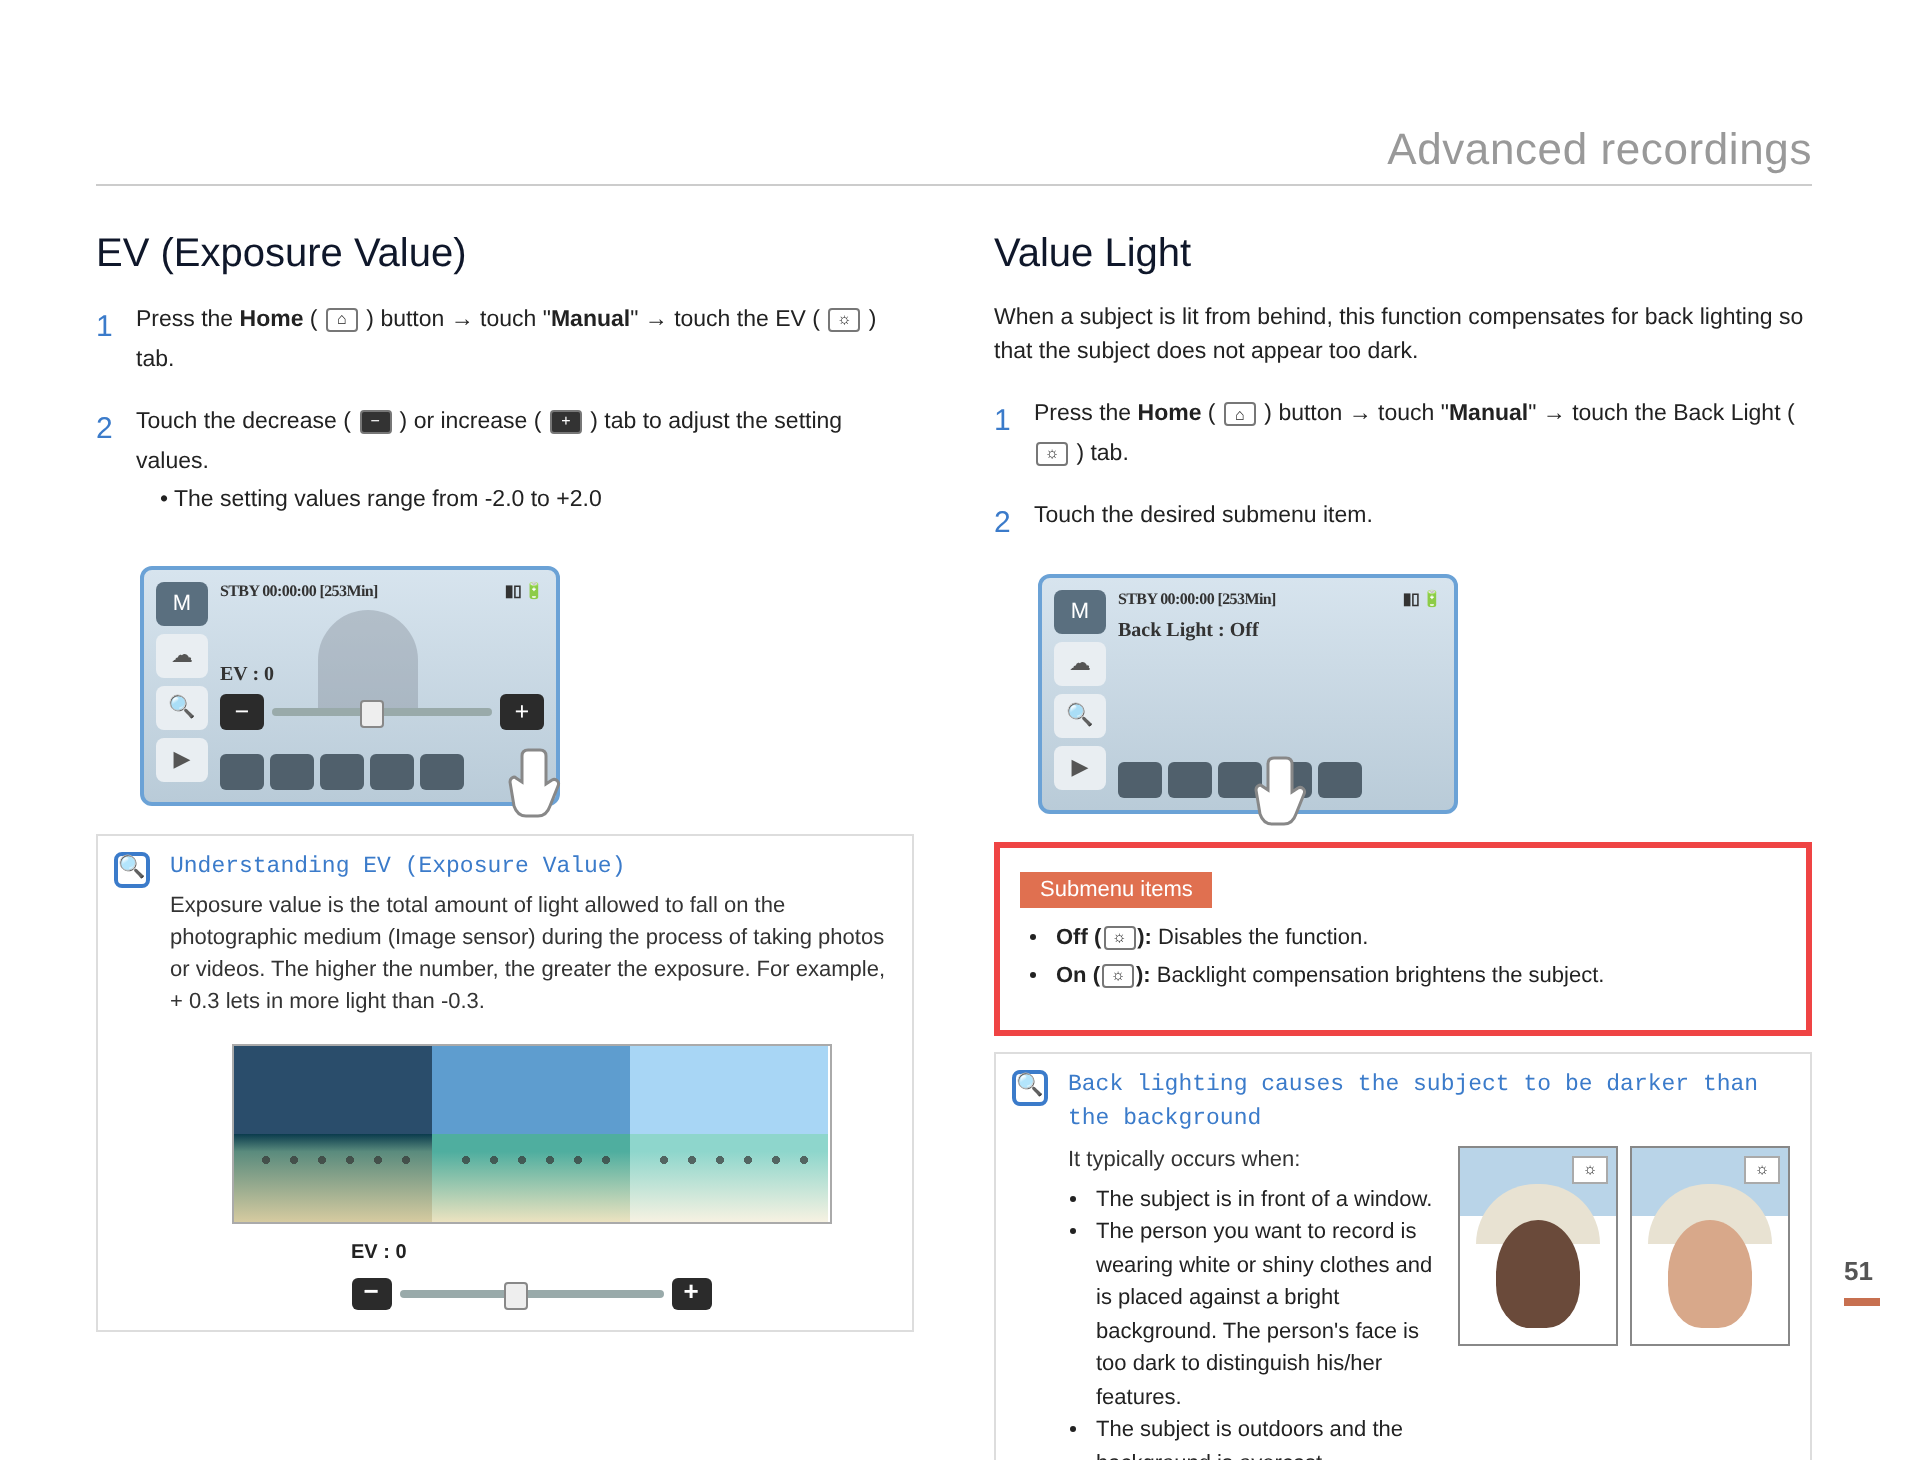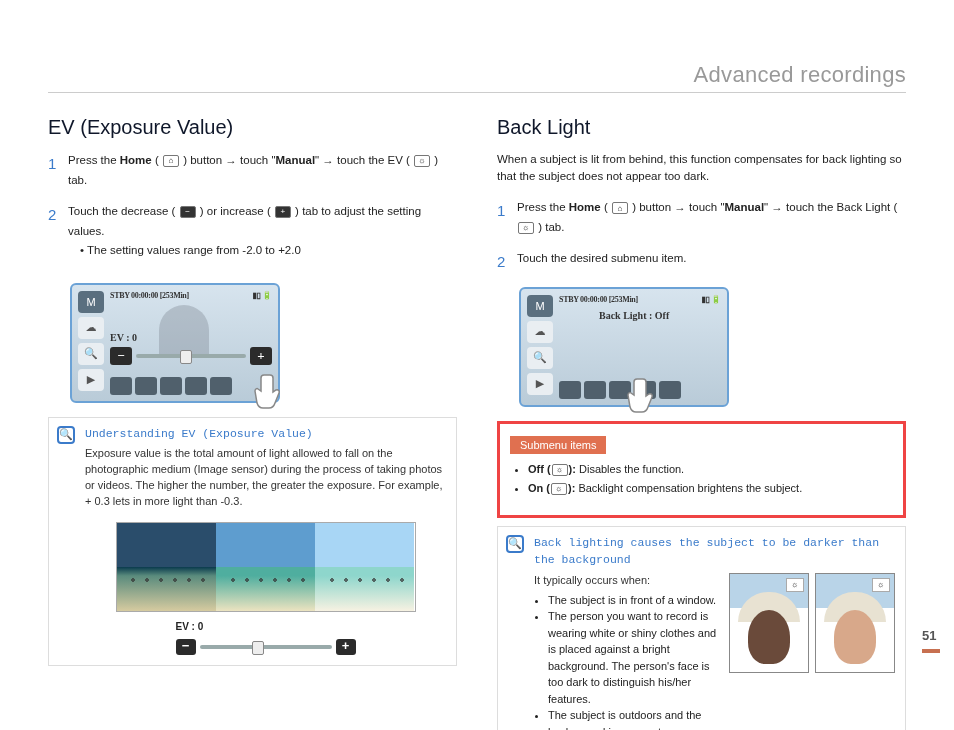--- a/index.html
+++ b/index.html
@@ -139,21 +139,21 @@
         <div class="slider">
           <div class="sl-btn">−</div>
           <div class="sl-track"></div>
           <div class="sl-btn">+</div>
         </div>
       </div>
     </div>
   </div>
 
   <div class="col">
-    <h2>Back Light</h2>
+    <h2>Value Light</h2>
     <p class="intro">When a subject is lit from behind, this function compensates for back lighting so that the subject does not appear too dark.</p>
 
     <div class="step">
       <div class="step-num">1</div>
       <div class="step-body">
         <span>Press the </span><b>Home</b><span> ( </span><span class="icon-inline">⌂</span><span> ) button → touch "</span><b>Manual</b><span>" → touch the Back Light ( </span><span class="icon-inline">☼</span><span> ) tab.</span>
       </div>
     </div>
 
     <div class="step">
@@ -167,21 +167,21 @@
           <div class="lcd-ic">M</div>
           <div class="lcd-ic wh">☁</div>
           <div class="lcd-ic wh">🔍</div>
           <div class="lcd-ic wh">▶</div>
         </div>
         <div class="lcd-main">
           <div class="lcd-top">
               <span>STBY 00:00:00 [253Min]</span>
               <span>▮▯ 🔋</span>
             </div>
-          <div class="lcd-label" style="margin-top:6px;margin-left:40px;">Back Light : Off</div>
+          <div class="lcd-label" style="margin-top:6px;">Back Light : Off</div>
           <div class="lcd-bottom">
             <div class="bic"></div>
               <div class="bic"></div>
               <div class="bic"></div>
               <div class="bic"></div>
               <div class="bic"></div>
           </div>
         </div>
         <div class="hand" style="right:60px;bottom:-20px;">
           <svg viewBox="0 0 40 50">

